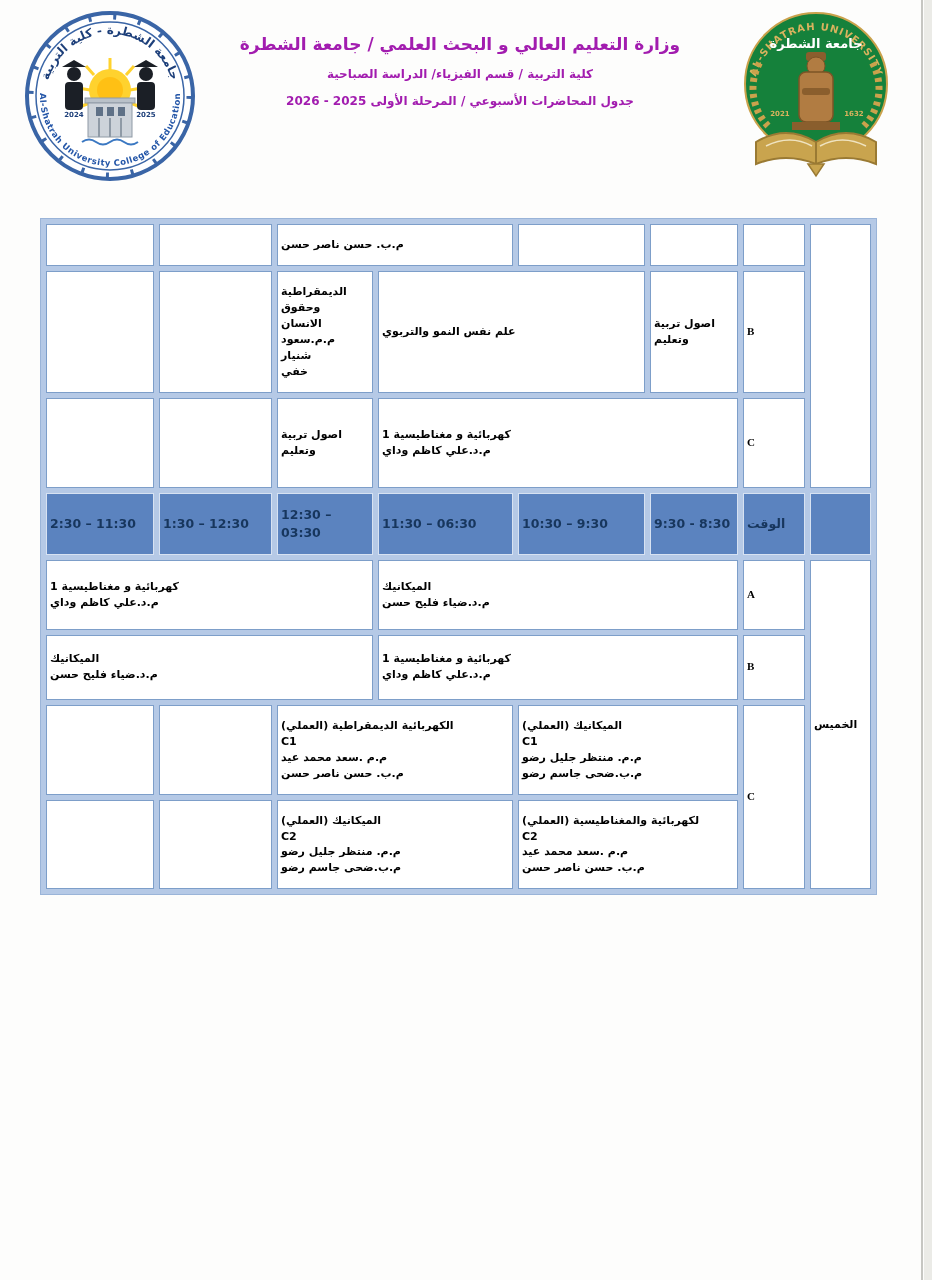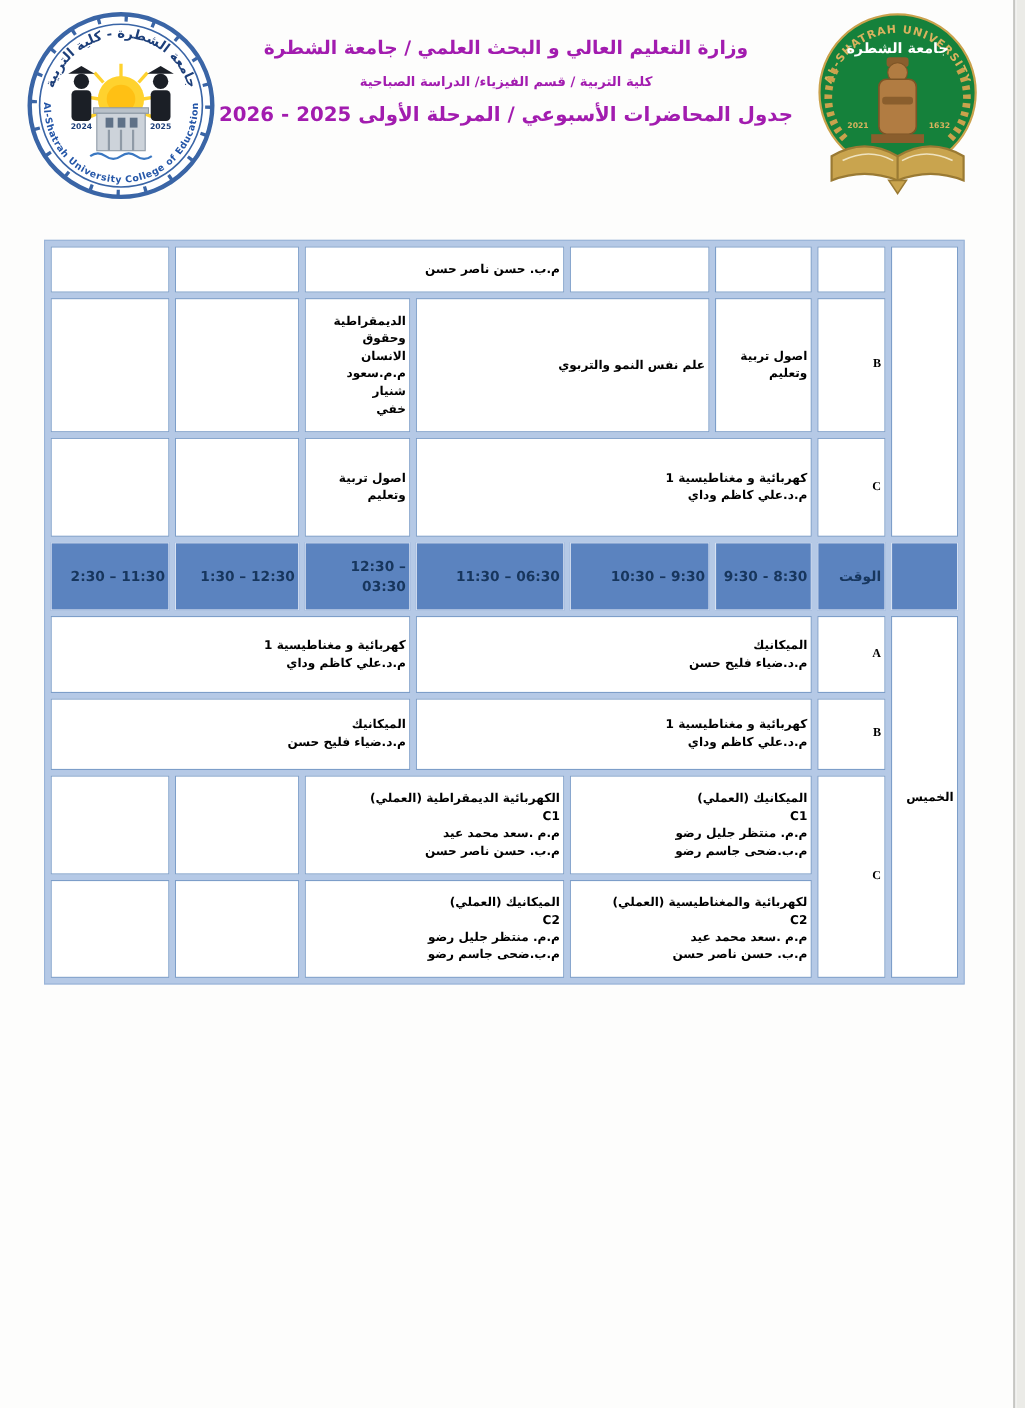--- a/index.html
+++ b/index.html
@@ -8,26 +8,26 @@
   .scan-edge-line{position:absolute;left:921px;top:0;width:2px;height:1280px;background:#c6c6c2;}
   .scan-edge{position:absolute;left:924px;top:0;width:8px;height:1280px;background:#ebebe7;}
 
   
   .logo-left{position:absolute;left:24px;top:10px;}
   .logo-right{position:absolute;left:720px;top:6px;}
   .header-text{position:absolute;left:185px;top:34px;width:550px;text-align:center;direction:rtl;color:#a21caf;}
   .h-line{font-weight:bold;}
   .h-line1{font-size:17px;margin-bottom:13px;}
   .h-line2{font-size:12px;margin-bottom:13px;}
-  .h-line3{font-size:18px;}
+  .h-line3{font-size:12px;}
 
   
   .sheet{position:absolute;left:40px;top:218px;}
   table.schedule{table-layout:fixed;border-collapse:separate;border-spacing:5px;background:#b5c9e6;border:1px solid #9ab4d8;direction:rtl;}
-  table.schedule td{background:#ffffff;border:1px solid #7d9ec9;text-align:right;vertical-align:middle;padding:12px 3px;font-size:11px;font-weight:bold;color:#000;white-space:pre-line;line-height:1.45;}
+  table.schedule td{background:#ffffff;border:1px solid #7d9ec9;text-align:left;vertical-align:middle;padding:12px 3px;font-size:11px;font-weight:bold;color:#000;white-space:pre-line;line-height:1.45;}
   td.day-red{background:#c00000;border-color:#a33;}
   td.day-cyan{background:#00b0f0;border-color:#27a7d8;color:#17365d;font-size:12px;}
   td.lbl{font-family:"Liberation Serif","DejaVu Serif",serif;font-size:14px;color:#111;}
   td.lav{background:#ccc0da;}
   td.lbl-b{background:#bedde4;}
   td.lbl-c{background:#fac08f;}
   tr.time-row td{background:#5b83bf;color:#17365d;border-color:#d7e2f2;font-size:12.5px;}
   tr.time-row td.slot{direction:ltr;}
   td.small{font-size:10.5px;line-height:1.5;margin-top:16px;}
   tr.r-part{height:40px;} tr.r-wb{height:95px;} tr.r-wc{height:90px;}

